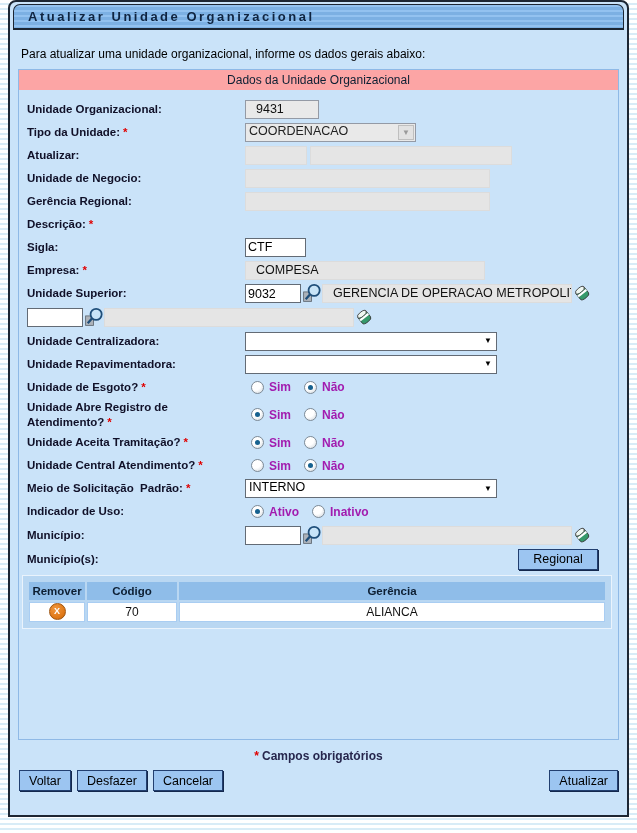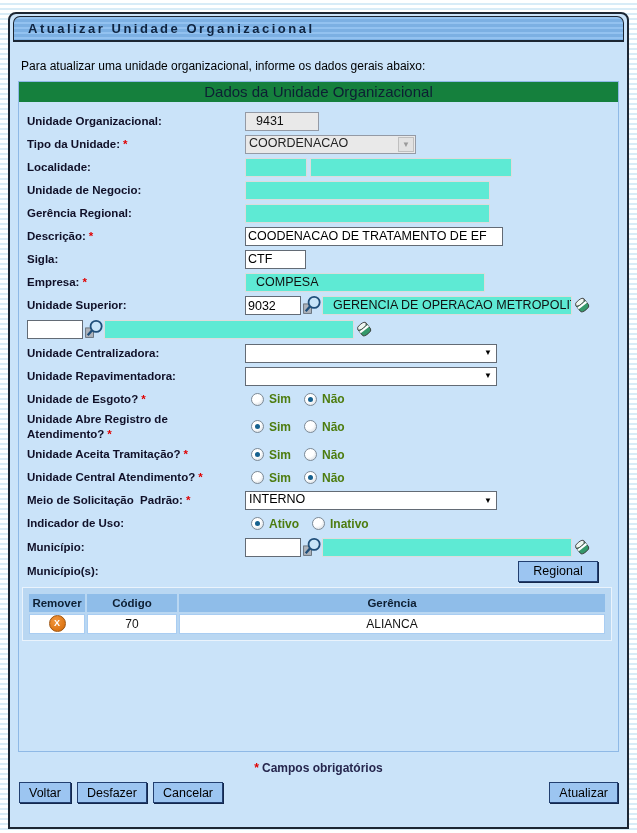--- a/index.html
+++ b/index.html
@@ -3,54 +3,54 @@
 <meta charset="utf-8">
 <style>
   html,body{margin:0;padding:0}
   .screen{
     width:637px;height:833px;position:relative;overflow:hidden;
     background:#fff;
     background-image:repeating-linear-gradient(180deg,#ffffff 0 3px,#d8ecf7 3px 5px);
     font-family:"Liberation Sans",sans-serif;
   }
   .window{
-    position:absolute;left:8px;top:12px;width:621px;height:817px;box-sizing:border-box;
+    position:absolute;left:8px;top:0;width:621px;height:817px;box-sizing:border-box;
     background:#cae3f9;border:2px solid #1c2633;border-radius:8px 8px 0 0;
     padding:2px 3px 0 3px;
   }
   .titlebar{
     height:26px;box-sizing:border-box;border:1px solid #1c2633;border-bottom-width:2px;
     border-radius:7px 7px 0 0;
     background:repeating-linear-gradient(180deg,#93c2f0 0 2px,#7cb0e3 2px 5px);
     display:flex;align-items:center;padding-left:14px;
   }
   .titlebar .ttl{font-weight:bold;font-size:13px;letter-spacing:2.5px;color:#0f2440}
   .instruction{margin:17px 8px 8px 8px;font-size:12px;color:#000}
   .section{
     margin:0 5px;border:1px solid #8fb9e6;height:671px;box-sizing:border-box;overflow:hidden;
     display:flex;flex-direction:column;
   }
   .section-header{
-    height:20px;line-height:20px;background:#15803d;text-align:center;
-    font-size:15px;color:#0d1f33;flex:none;
+    height:20px;line-height:20px;background:#fca5a5;text-align:center;
+    font-size:12px;color:#0d1f33;flex:none;
   }
   .form{padding:6px 8px 0 8px}
   .row{display:flex;align-items:center;margin:3px 0;min-height:20px}
   .lab-wrap{width:218px;flex:none;font-size:11.5px;font-weight:bold;color:#101028;line-height:1.3;white-space:pre-wrap}
   .req{color:#e00000;margin-left:3px;font-weight:bold}
   .fields{display:flex;align-items:center;flex:1;min-width:0}
   .ti{
     height:17px;border:1px solid #636b75;background:#fff;color:#000;
     font-family:"Liberation Sans",sans-serif;font-size:12.5px;padding:0 2px;box-sizing:content-box;
   }
   .fld{
     height:17px;line-height:17px;font-size:12.5px;color:#111;padding:0 10px;box-sizing:content-box;
     overflow:hidden;white-space:nowrap;
   }
-  .dis{background:#5eead4;border:1px solid #dcdcdc}
+  .dis{background:#e5e5e5;border:1px solid #dcdcdc}
   .dis-b{background:#e9e9e9;border:1px solid #949aa5}
   .w40{width:40px}.w50{width:50px}.w52{width:52px}.w55{width:55px}
   .w180{width:180px}.w188{width:171px}.w218{width:218px}.w223{width:223px}
   .w228{width:228px}.w258{width:252px}
   .gap3{margin-left:3px}
   .sel{
     position:relative;height:19px;box-sizing:border-box;border:1px solid #636b75;background:#fff;
     display:flex;align-items:flex-start;font-size:12.5px;color:#000;padding:0 0 0 3px;
   }
   .sel .arr{position:absolute;right:4px;top:50%;transform:translateY(-50%);font-size:8px;color:#000;line-height:1}
@@ -61,21 +61,21 @@
     color:#9a9a9a;font-size:8px;box-sizing:border-box;
   }
   .ropt{display:inline-flex;align-items:center;margin-right:13px}
   .rdot{
     width:13px;height:13px;border-radius:50%;box-sizing:border-box;position:relative;
     background:radial-gradient(circle at 35% 30%,#ffffff 45%,#ccd3da);border:1px solid #7d8a96;
   }
   .rdot.on::after{
     content:"";position:absolute;left:3px;top:3px;width:5px;height:5px;border-radius:50%;background:#16618f;
   }
-  .rlab{margin-left:5px;font-size:12px;font-weight:bold;color:#4d7c0f}
+  .rlab{margin-left:5px;font-size:12px;font-weight:bold;color:#a21caf}
   .icon{flex:none;display:inline-flex;align-items:center;justify-content:center;cursor:pointer}
   .btn{
     height:21px;background:#9cc5f1;border:1px solid #223f70;box-shadow:1px 1px 0 #14284d;
     font-family:"Liberation Sans",sans-serif;font-size:12.5px;color:#000;
     padding:0 9px;display:inline-flex;align-items:center;justify-content:center;cursor:pointer;
   }
   .muni-row{display:flex;align-items:center;margin:2px 0 3px 0}
   .mtab-wrap{margin:2px 6px 0 3px;border:1px solid #eaf3fc;background:#b9d7f2;padding:4px}
   .mtab{border-collapse:separate;border-spacing:2px;width:100%;table-layout:fixed}
   .mtab th{
@@ -126,21 +126,21 @@
           <span class="lab-wrap"><span>Tipo da Unidade:</span><span class="req">*</span></span>
           <span class="fields">
             <span class="sel dsel w188">
               <span>COORDENACAO</span>
               <span class="dbtn">▼</span>
             </span>
           </span>
         </div>
 
         <div class="row">
-          <span class="lab-wrap"><span>Localidade:</span></span>
+          <span class="lab-wrap"><span>Atualizar:</span></span>
           <span class="fields">
             <span class="fld dis w40"></span>
             <span class="fld dis w180 gap3"></span>
           </span>
         </div>
 
         <div class="row">
           <span class="lab-wrap"><span>Unidade de Negocio:</span></span>
           <span class="fields">
             <span class="fld dis w223"></span>
@@ -149,23 +149,20 @@
 
         <div class="row">
           <span class="lab-wrap"><span>Gerência Regional:</span></span>
           <span class="fields">
             <span class="fld dis w223"></span>
           </span>
         </div>
 
         <div class="row">
           <span class="lab-wrap"><span>Descrição:</span><span class="req">*</span></span>
-          <span class="fields">
-            <input class="ti w258" value="COODENACAO DE TRATAMENTO DE EF" style="">
-          </span>
         </div>
 
         <div class="row">
           <span class="lab-wrap"><span>Sigla:</span></span>
           <span class="fields">
             <input class="ti w55" value="CTF" style="">
           </span>
         </div>
 
         <div class="row">

